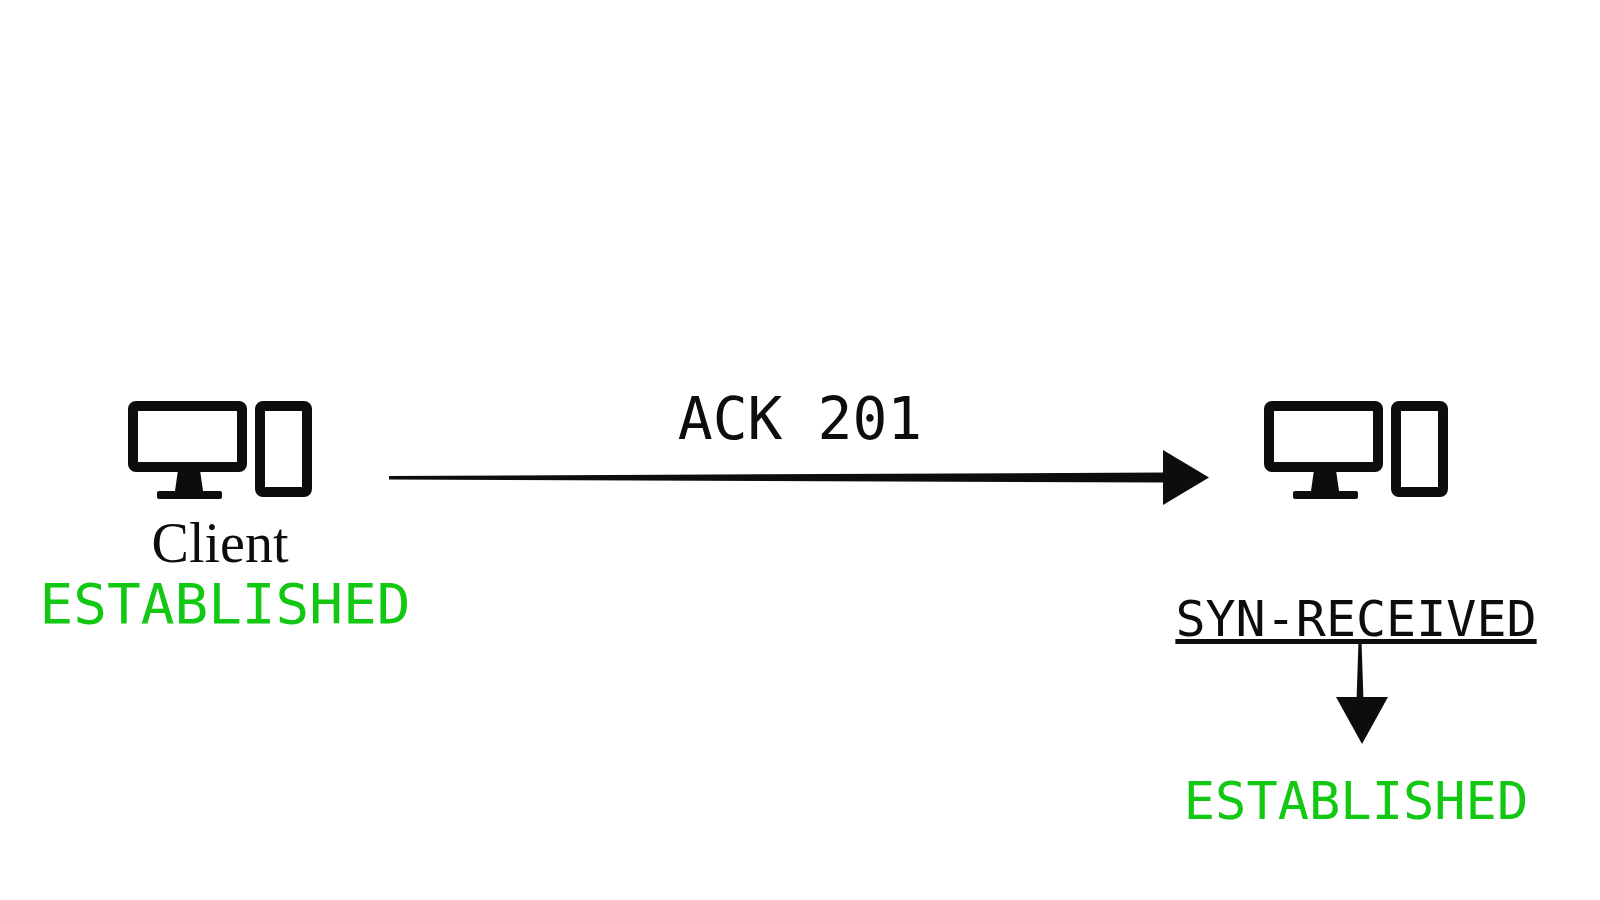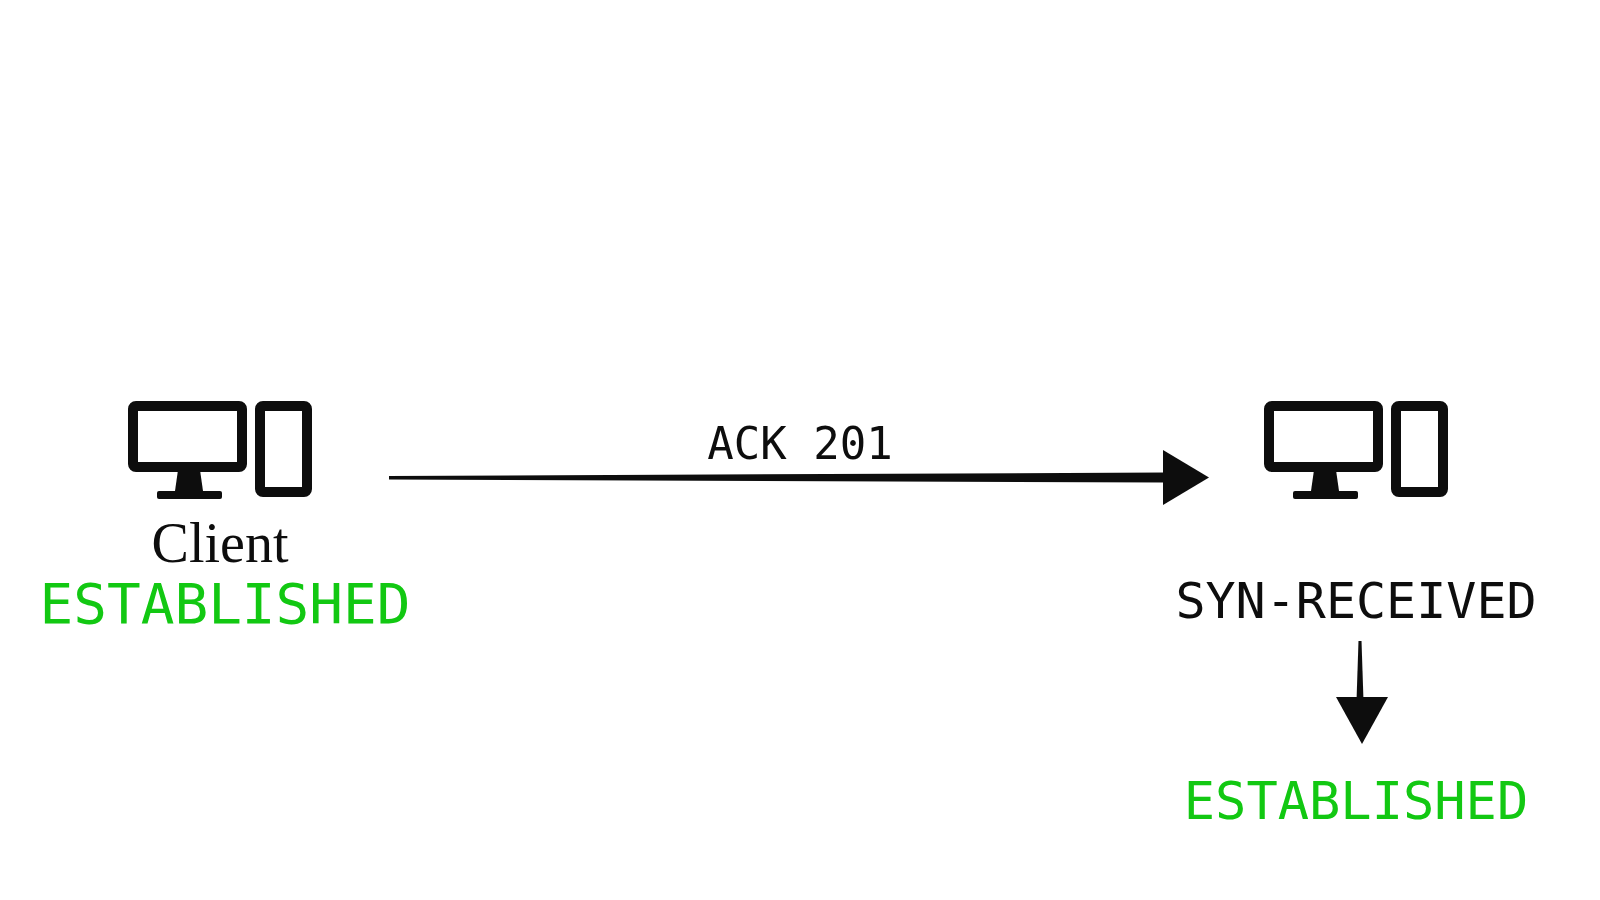--- a/index.html
+++ b/index.html
@@ -30,26 +30,26 @@
   .device.server { left: 1263px; top: 400px; }
   .label {
     position: absolute;
     transform: translateX(-50%);
     white-space: nowrap;
     line-height: 1;
     color: var(--ink, #0d0d0d);
     font-weight: 400;
   }
   .label.name      { font-size: 56px; }
-  .label.msg       { font-size: 44px; top: 390px; left: 800px; margin-top: 32px; }
+  .label.msg       { font-size: 58px; top: 390px; left: 800px; }
   .label.state-ok  { color: var(--state-green, #12c812); }
   #client-name     { left: 220px;  top: 515px; font-family: Liberation Serif, serif; }
   #client-state    { left: 225px;  top: 576px; font-size: 56px; }
   #server-name     { left: 1356px; top: 515px; }
-  #server-state    { left: 1356px; top: 576px; font-size: 50px; }
+  #server-state    { left: 1356px; top: 594px; font-size: 50px; text-decoration: underline; }
   #server-next     { left: 1356px; top: 775px; font-size: 52px; }
   .ink-fill   { fill: var(--ink, #0d0d0d); }
   .ink-stroke { fill: #ffffff; stroke: var(--ink, #0d0d0d); stroke-width: 10; }
 </style>
 </head>
 <body>
 
 <div class="stage">
 
   <svg class="arrows" viewBox="0 0 1600 900" aria-hidden="true">

